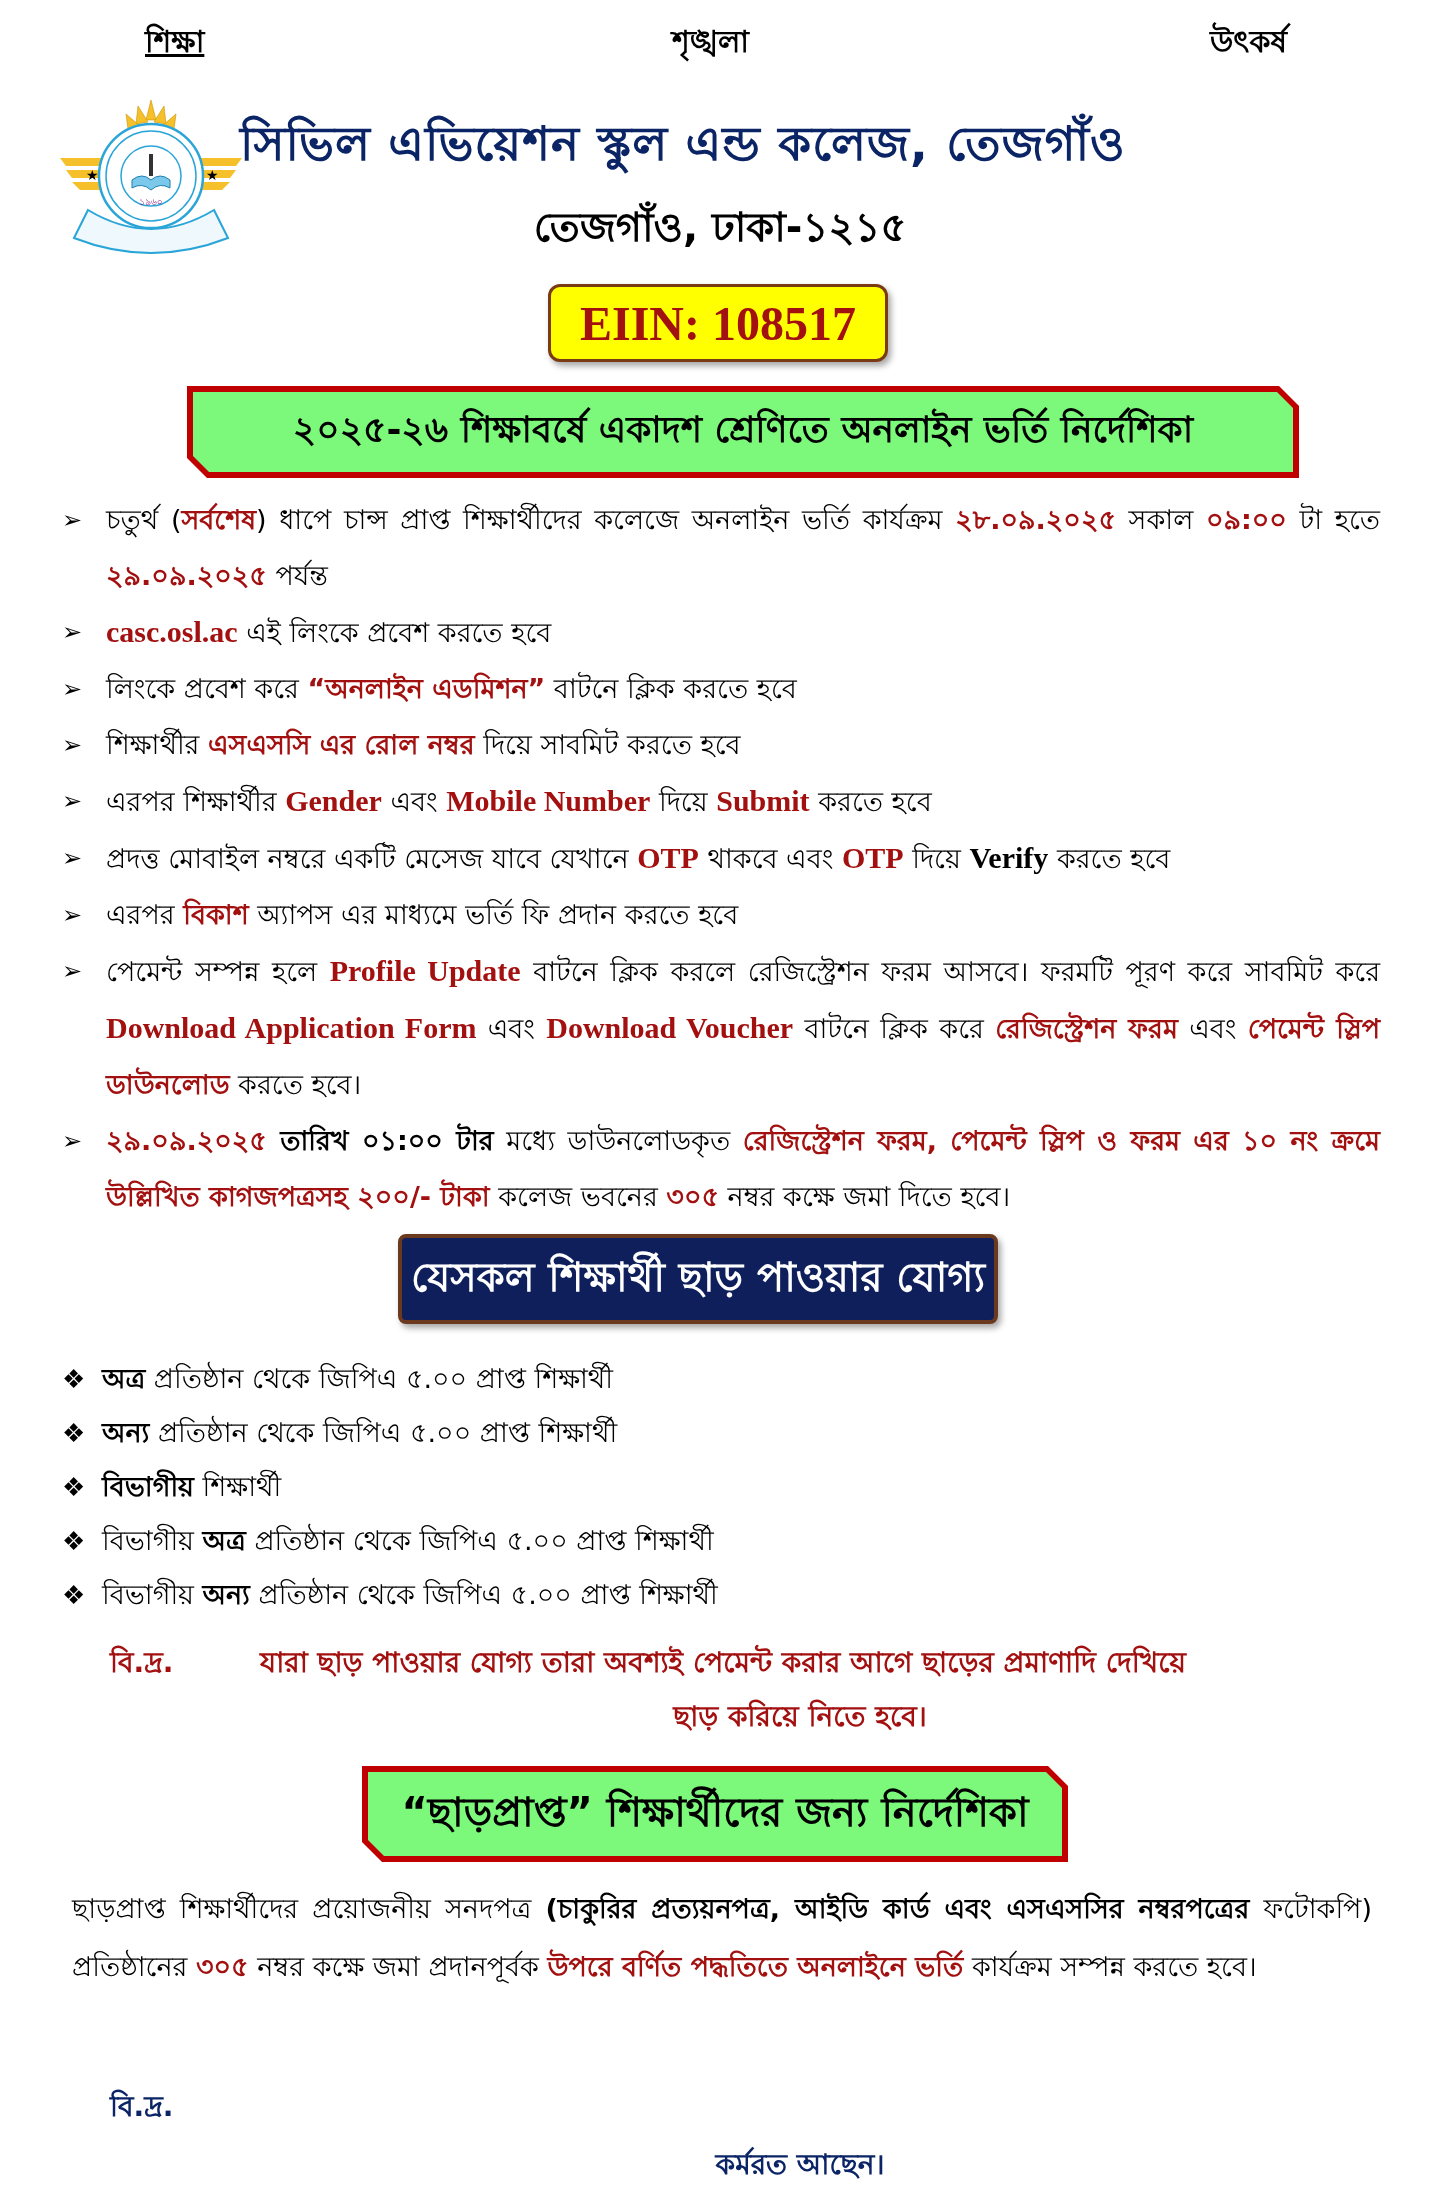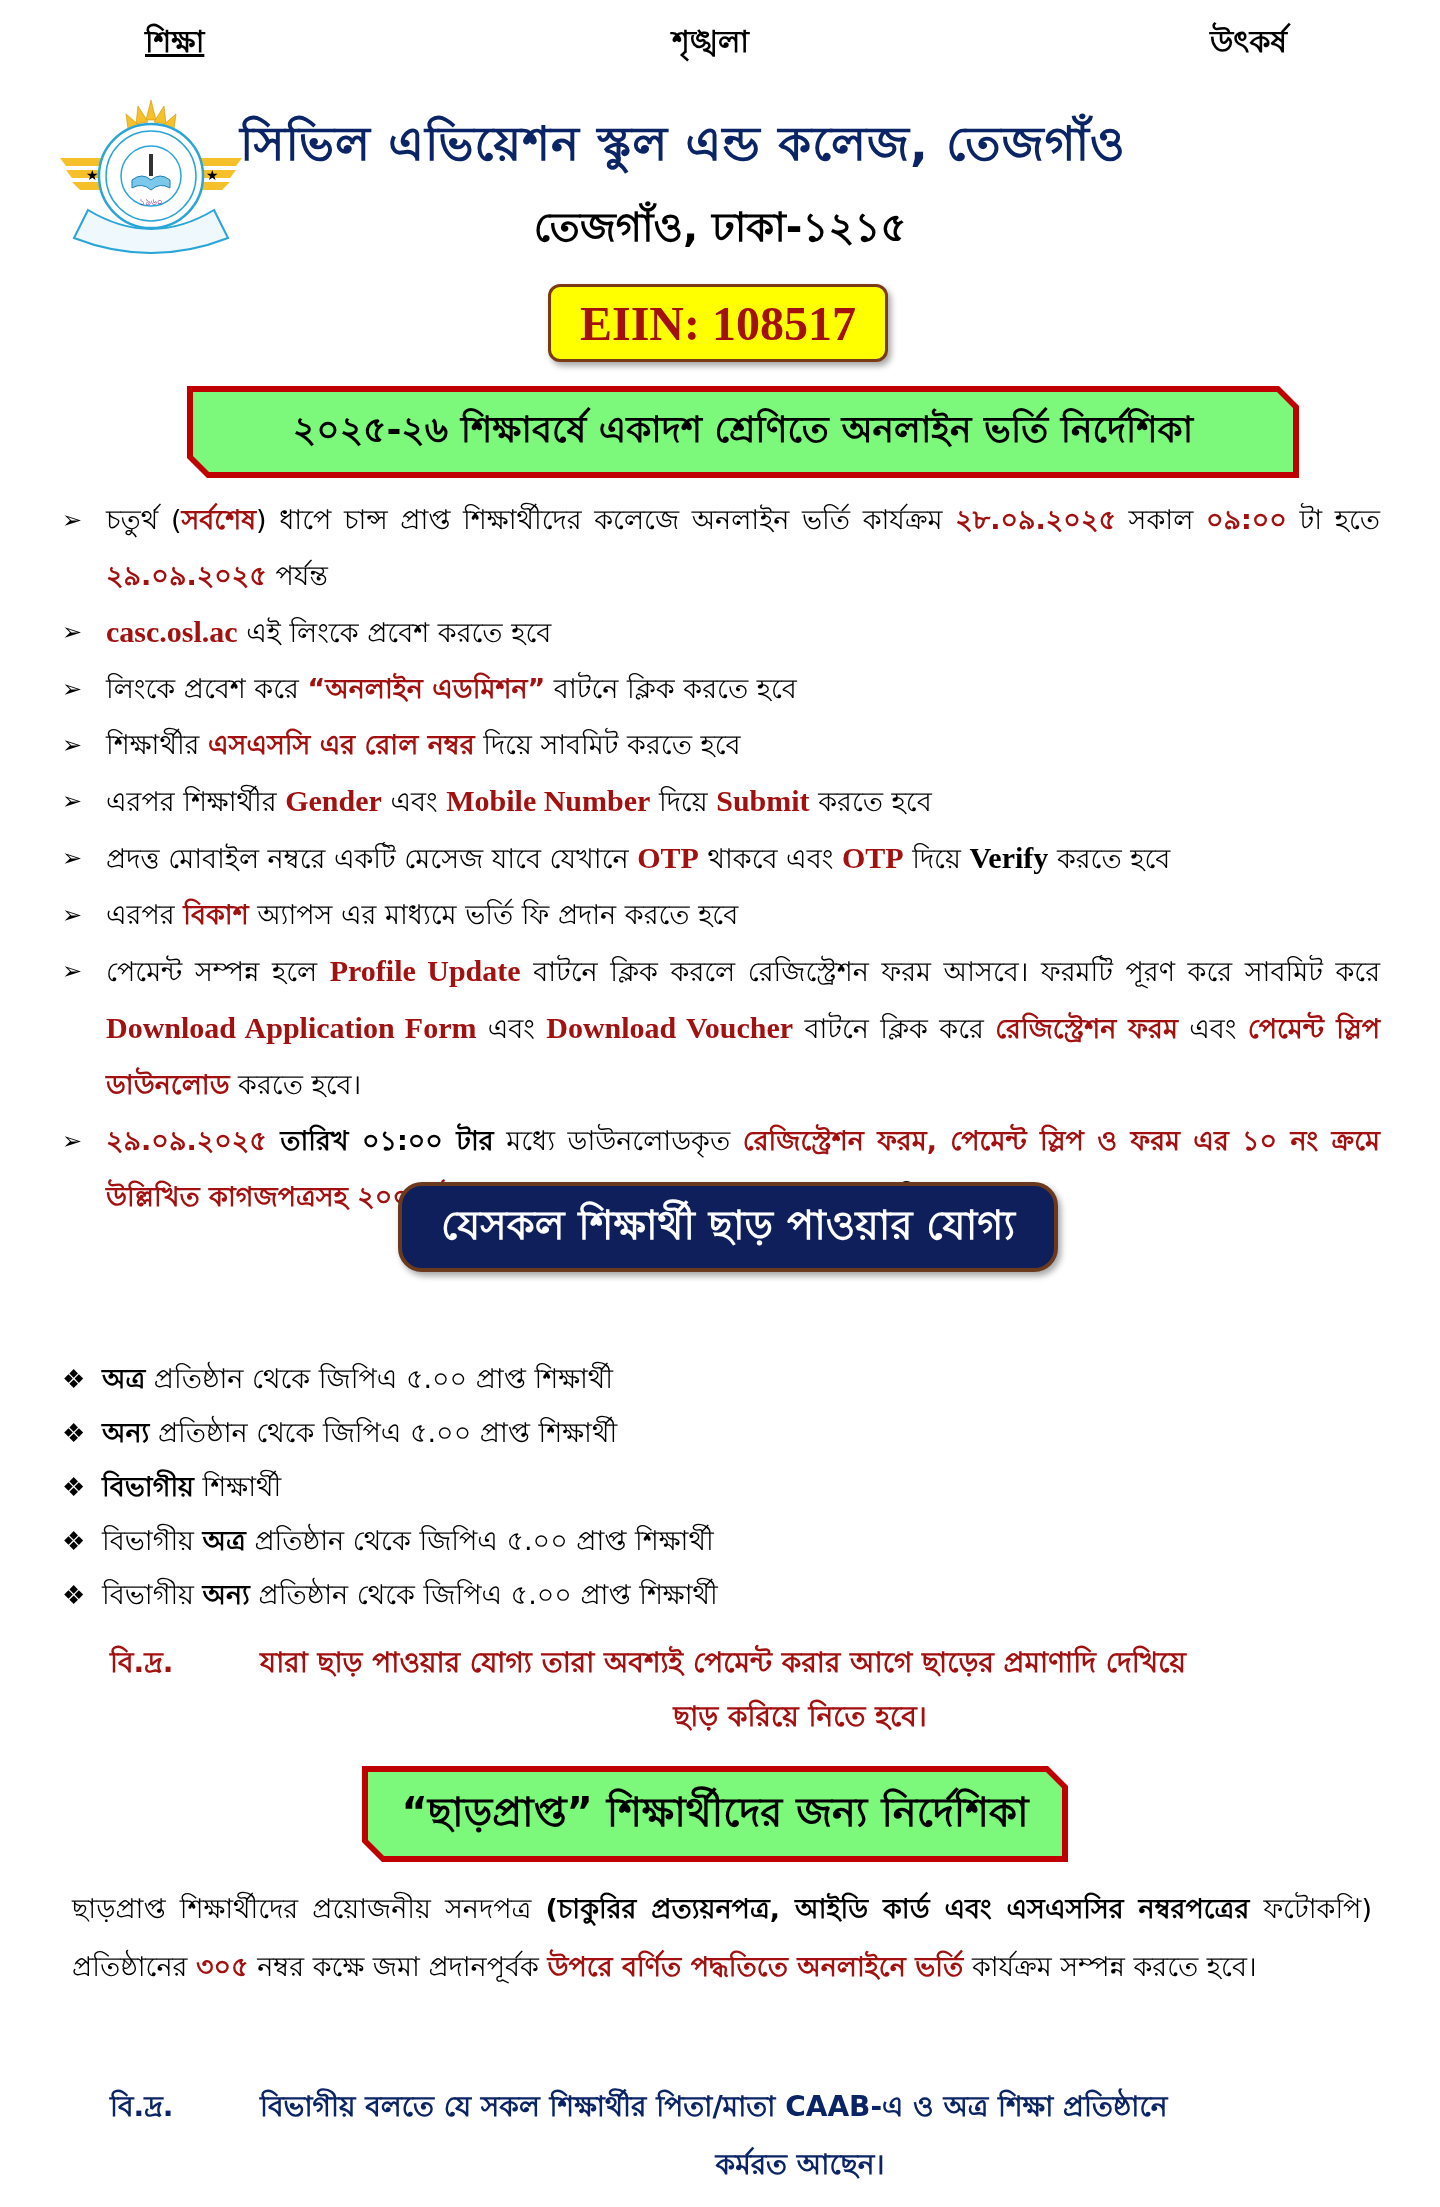--- a/index.html
+++ b/index.html
@@ -13,21 +13,21 @@
   .eiin { left: 548px; top: 284px; width: 340px; height: 78px; background: #ffff00; border: 3px solid #7a3b14; border-radius: 12px;
           box-shadow: 3px 4px 6px rgba(0,0,0,0.35); display: flex; align-items: center; justify-content: center;
           font-family: "Liberation Serif", serif; font-weight: bold; font-size: 48px; color: #a31010; box-sizing: border-box; }
   .banner-green { background: #c00000; clip-path: polygon(0 0, calc(100% - 20px) 0, 100% 20px, 100% 100%, 20px 100%, 0 calc(100% - 20px));
                   box-sizing: border-box; padding: 6px; }
   .banner-green .inner { width: 100%; height: 100%; background: #7cf87a;
                   clip-path: polygon(0 0, calc(100% - 16px) 0, 100% 16px, 100% 100%, 16px 100%, 0 calc(100% - 16px));
                   display: flex; align-items: center; justify-content: center; font-weight: bold; color: #000; white-space: nowrap; }
   .banner1 { left: 187px; top: 386px; width: 1112px; height: 92px; }
   .banner1 .inner { font-size: 36px; }
-  .banner-navy { left: 398px; top: 1182px; width: 660px; height: 90px; background: #0e1f5c; border: 4px solid #6b3a1e; border-radius: 24px;
+  .banner-navy { left: 398px; top: 1234px; width: 600px; height: 90px; background: #0e1f5c; border: 4px solid #6b3a1e; border-radius: 8px;
                  box-sizing: border-box; box-shadow: 3px 4px 6px rgba(0,0,0,0.35); display: flex; align-items: center; justify-content: center;
                  color: #fff; font-weight: bold; font-size: 40px; white-space: nowrap; }
   .banner2 { left: 362px; top: 1766px; width: 706px; height: 96px; }
   .banner2 .inner { font-size: 40px; }
   .bullets { left: 62px; top: 492px; width: 1318px; font-size: 27px; line-height: 56px; }
   .bullet { position: relative; padding-left: 44px; text-align: justify; }
   .bullet .mk { position: absolute; left: 0; top: 0; font-size: 24px; color: #000; }
   .red { color: #a31010; font-weight: bold; }
   .en { font-family: "Liberation Serif", serif; font-size: 30px; }
   .b { font-weight: bold; }
@@ -125,16 +125,15 @@
 
 <div class="abs banner-green banner2">
   <div class="inner">“ছাড়প্রাপ্ত” শিক্ষার্থীদের জন্য নির্দেশিকা</div>
 </div>
 
 <div class="abs para" id="para"><span>ছাড়প্রাপ্ত শিক্ষার্থীদের প্রয়োজনীয় সনদপত্র </span><span class="b">(চাকুরির প্রত্যয়নপত্র, আইডি কার্ড এবং এসএসসির নম্বরপত্রের</span><span> ফটোকপি) প্রতিষ্ঠানের </span><span class="red">৩০৫</span><span> নম্বর কক্ষে জমা প্রদানপূর্বক </span><span class="red">উপরে বর্ণিত পদ্ধতিতে অনলাইনে ভর্তি</span><span> কার্যক্রম সম্পন্ন করতে হবে।</span></div>
 
 <div class="abs note2">
   <div class="note-row">
     <span class="note-label">বি.দ্র.</span>
-    <span class="note-text">বিভাগীয় বলতে যে সকল শিক্ষার্থীর পিতা/মাতা CAAB-এ ও অত্র শিক্ষা প্রতিষ্ঠানে</span>
   </div>
   <div class="note-cont">কর্মরত আছেন।</div>
 </div>
 
 </body></html>

